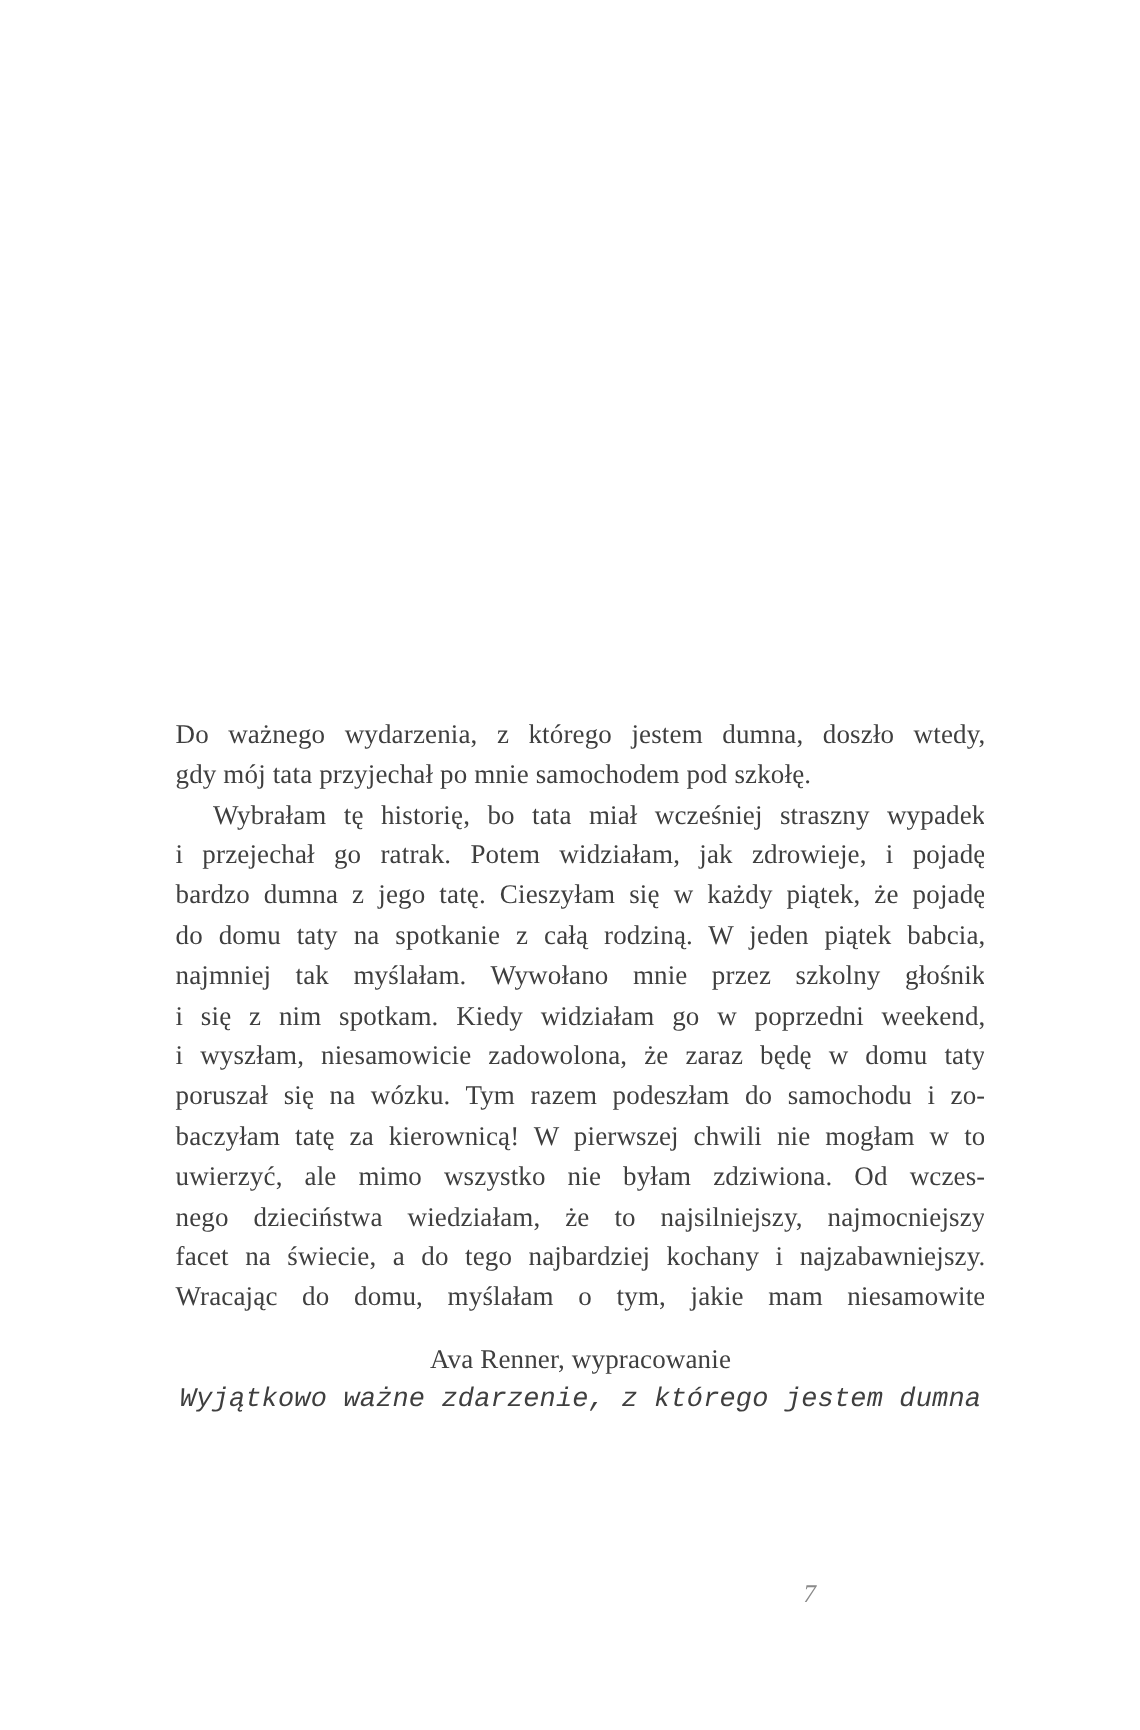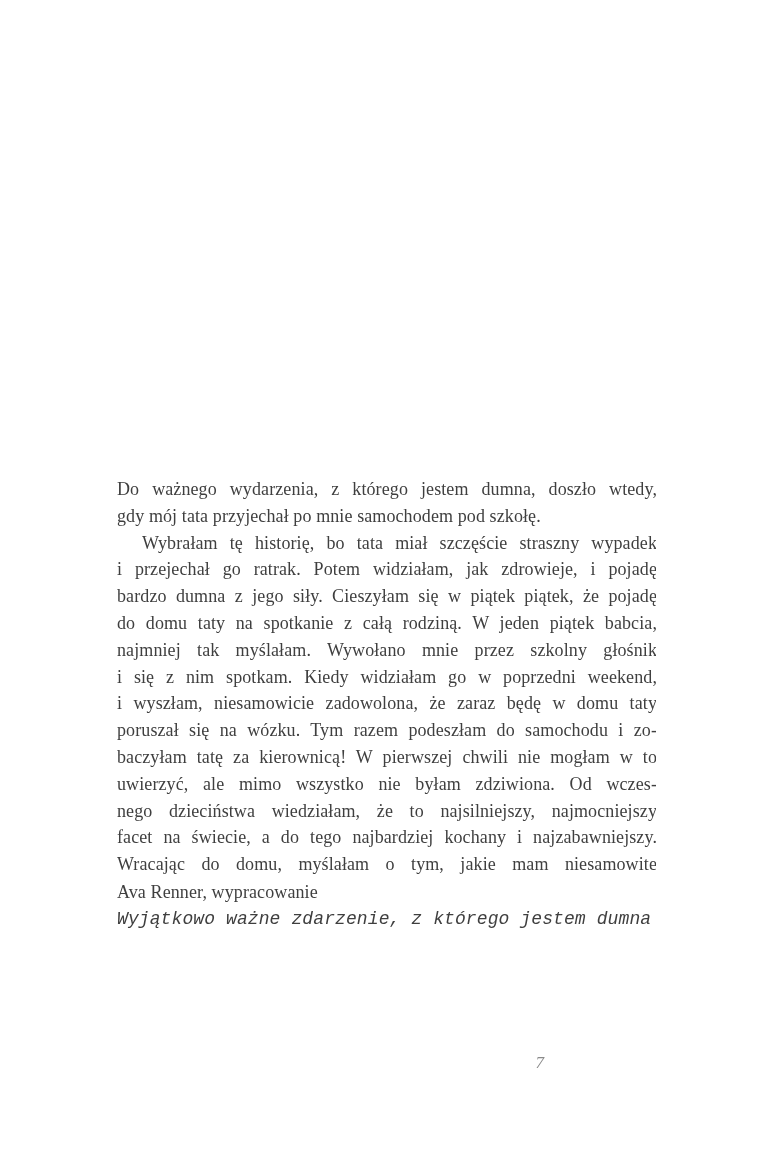--- a/index.html
+++ b/index.html
@@ -30,22 +30,22 @@
     text-align-last: justify;
     white-space: normal;
   }
   .line.para-end {
     text-align-last: left;
   }
   .line.indent {
     text-indent: 25px;
   }
   .attribution {
-    margin-top: 1px;
-    text-align: left;
+    margin-top: 15px;
+    text-align: center;
     line-height: 27.5px;
     color: #3f3f3f;
   }
   .attribution .title-line {
     font-style: italic;
     font-family: Liberation Mono, monospace;
   }
   .page-number {
     position: absolute;
     top: 1054px;
@@ -58,23 +58,23 @@
 </style>
 </head>
 <body>
 
 <div class="page">
 
   <div class="text-block">
     <div>
         <div class="line">Do ważnego wydarzenia, z którego jestem dumna, doszło wtedy,</div>
         <div class="line para-end">gdy mój tata przyjechał po mnie samochodem pod szkołę.</div>
-        <div class="line indent">Wybrałam tę historię, bo tata miał szczęście straszny wypadek</div>
+        <div class="line indent">Wybrałam tę historię, bo tata miał wcześniej straszny wypadek</div>
         <div class="line">i przejechał go ratrak. Potem widziałam, jak zdrowieje, i pojadę</div>
-        <div class="line">bardzo dumna z jego siły. Cieszyłam się w piątek piątek, że pojadę</div>
+        <div class="line">bardzo dumna z jego tatę. Cieszyłam się w każdy piątek, że pojadę</div>
         <div class="line">do domu taty na spotkanie z całą rodziną. W jeden piątek babcia,</div>
         <div class="line">najmniej tak myślałam. Wywołano mnie przez szkolny głośnik</div>
         <div class="line">i się z nim spotkam. Kiedy widziałam go w poprzedni weekend,</div>
         <div class="line">i wyszłam, niesamowicie zadowolona, że zaraz będę w domu taty</div>
         <div class="line">poruszał się na wózku. Tym razem podeszłam do samochodu i zo-</div>
         <div class="line">baczyłam tatę za kierownicą! W pierwszej chwili nie mogłam w to</div>
         <div class="line">uwierzyć, ale mimo wszystko nie byłam zdziwiona. Od wczes-</div>
         <div class="line">nego dzieciństwa wiedziałam, że to najsilniejszy, najmocniejszy</div>
         <div class="line">facet na świecie, a do tego najbardziej kochany i najzabawniejszy.</div>
         <div class="line">Wracając do domu, myślałam o tym, jakie mam niesamowite</div>

